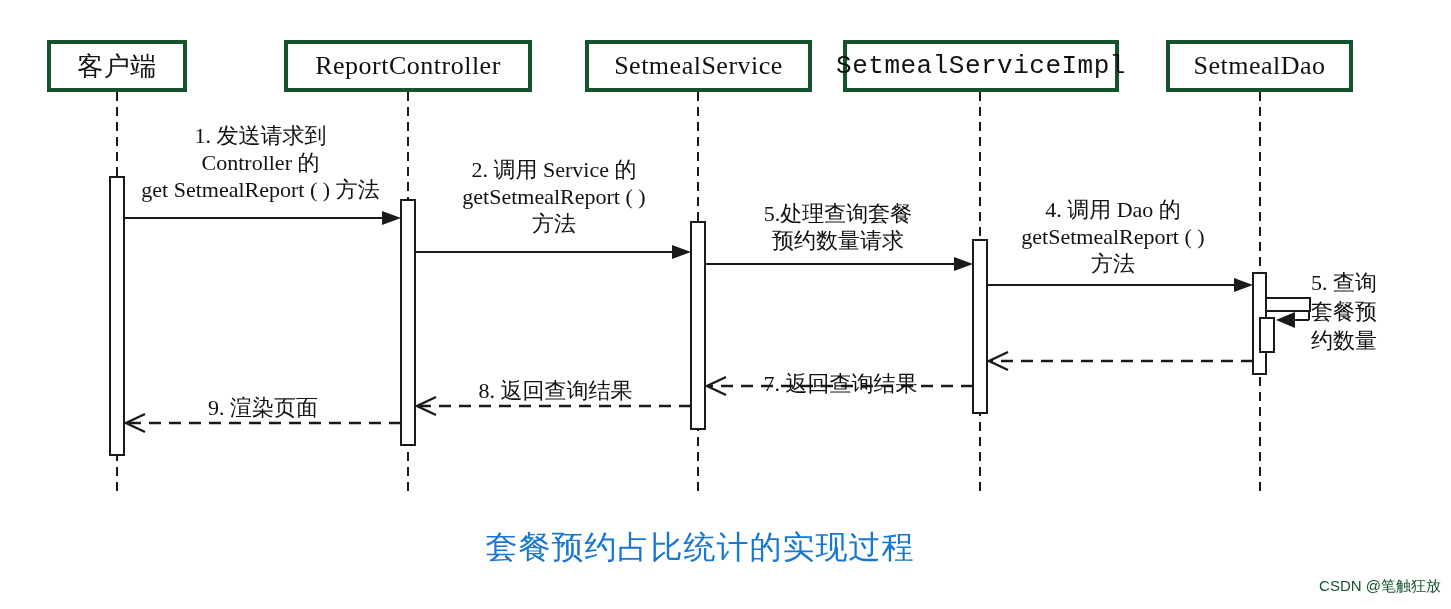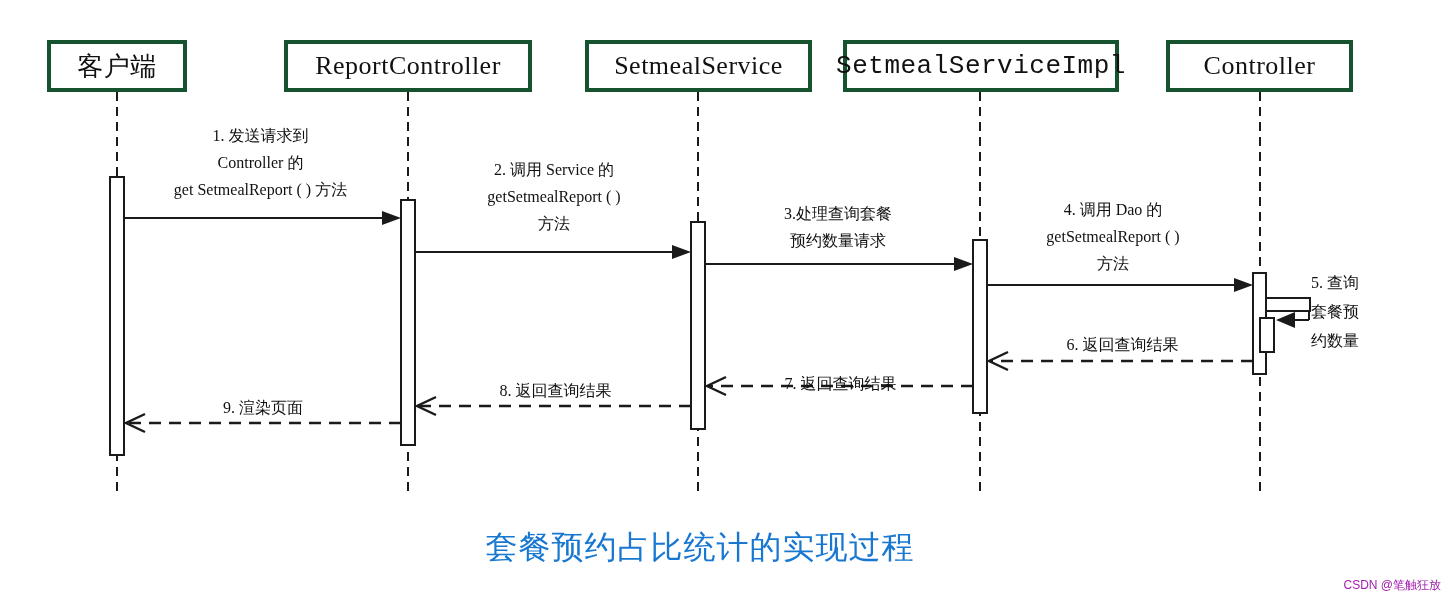--- a/index.html
+++ b/index.html
@@ -20,40 +20,40 @@
     box-sizing:border-box;
     display:flex;align-items:center;justify-content:center;
     font-size:26px;
     letter-spacing:0.5px;
     z-index:3;
   }
   .msg-label{
     position:absolute;
     white-space:pre-line;
     text-align:center;
-    font-size:16px;
+    font-size:22px;
     line-height:27px;
     z-index:4;
   }
   .msg-label.left{text-align:left;line-height:29px;}
   .diagram-title{
     position:absolute;
     left:480px;top:526px;width:440px;
     text-align:center;
     font-family:"Liberation Sans","DejaVu Sans",sans-serif;
     font-size:32px;
     letter-spacing:1px;
     z-index:4;
   }
   .watermark{
     position:absolute;
     right:10px;top:577px;
     font-family:"Liberation Sans","DejaVu Sans",sans-serif;
-    font-size:12px;
-    color:#a21caf;
+    font-size:15px;
+    color:#14532d;
     z-index:4;
   }
 </style>
 </head>
 <body>
 
 <div class="stage">
 
   <svg width="1451" height="609" viewBox="0 0 1451 609">
     <g stroke="#1a1a1a" stroke-width="2" fill="none">
@@ -114,37 +114,36 @@
   <div class="lifeline-box" style="left:284px;width:248px;">
       <span>ReportController</span>
     </div>
   <div class="lifeline-box" style="left:585px;width:227px;">
       <span>SetmealService</span>
     </div>
   <div class="lifeline-box" style="left:843px;width:276px;font-family:Liberation Mono, monospace;">
       <span>SetmealServiceImpl</span>
     </div>
   <div class="lifeline-box" style="left:1166px;width:187px;">
-      <span>Controller</span>
+      <span>SetmealDao</span>
     </div>
 
   <div class="msg-label" style="left:118px;width:285px;top:122px;">1. 发送请求到
 Controller 的
 get SetmealReport ( ) 方法</div>
   <div class="msg-label" style="left:424px;width:260px;top:156px;">2. 调用 Service 的
 getSetmealReport ( )
 方法</div>
-  <div class="msg-label" style="left:718px;width:240px;top:200px;">3.处理查询套餐
+  <div class="msg-label" style="left:718px;width:240px;top:200px;">5.处理查询套餐
 预约数量请求</div>
   <div class="msg-label" style="left:983px;width:260px;top:196px;">4. 调用 Dao 的
 getSetmealReport ( )
 方法</div>
   <div class="msg-label left" style="left:1311px;width:130px;top:268px;">5. 查询
 套餐预
 约数量</div>
-  <div class="msg-label" style="left:1030px;width:185px;top:331px;">6. 返回查询结果</div>
   <div class="msg-label" style="left:748px;width:185px;top:356px;margin-top:14px;">7. 返回查询结果</div>
   <div class="msg-label" style="left:463px;width:185px;top:377px;">8. 返回查询结果</div>
   <div class="msg-label" style="left:193px;width:140px;top:394px;">9. 渲染页面</div>
 
   <div class="diagram-title" style="color: rgb(24, 119, 208);">套餐预约占比统计的实现过程</div>
   <div class="watermark">CSDN @笔触狂放</div>
 </div>
 
 </body></html>

